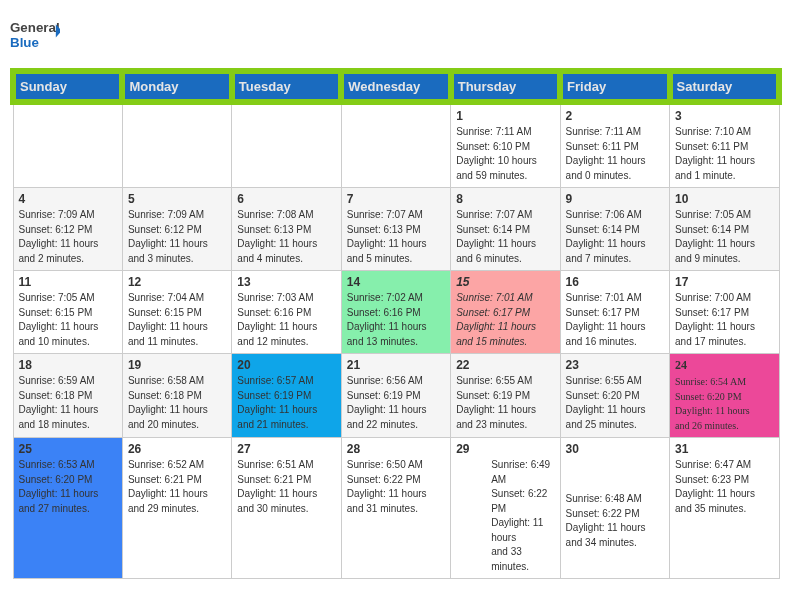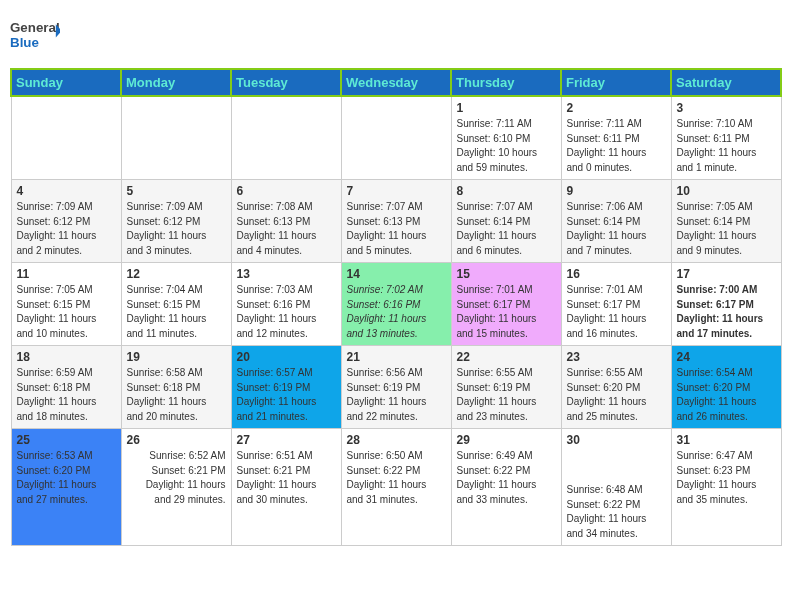--- a/index.html
+++ b/index.html
@@ -33,26 +33,26 @@
       font-size: 15px;
       color: #555;
     }
     table {
       width: 100%;
       border-collapse: collapse;
       table-layout: fixed;
     }
     th {
       background-color: #1a6bbf;
-      color: #5eead4;
+      color: #e5e5e5;
       padding: 5px 4px;
       font-size: 13px;
       font-weight: bold;
       text-align: left;
-      border: 2px solid #84cc16;
+      border: 6px solid #84cc16;
     }
     td {
       vertical-align: top;
       border: 1px solid #ccc;
       padding: 4px 5px;
       font-size: 10.5px;
       color: #333;
       height: 80px;
       background: #fff;
     }
@@ -202,42 +202,42 @@
         </td>
         <td style="background: rgb(255, 255, 255);">
           <span class="day-num">13</span>
           <div class="day-info" style="white-space: pre-line;">Sunrise: 7:03 AM
 Sunset: 6:16 PM
 Daylight: 11 hours
 and 12 minutes.</div>
         </td>
         <td style="background: #86efac;">
           <span class="day-num">14</span>
-          <div class="day-info" style="white-space: pre-line; font-style: italic;">Sunrise: 7:02 AM
+          <div class="day-info" style="white-space: pre-line;">Sunrise: 7:02 AM
 Sunset: 6:16 PM
 Daylight: 11 hours
 and 13 minutes.</div>
         </td>
-        <td style="background: #f0abfc;">
+        <td style="background: #fca5a5; font-style: italic;">
           <span class="day-num">15</span>
           <div class="day-info" style="white-space: pre-line;">Sunrise: 7:01 AM
 Sunset: 6:17 PM
 Daylight: 11 hours
 and 15 minutes.</div>
         </td>
         <td style="background: rgb(255, 255, 255);">
           <span class="day-num">16</span>
           <div class="day-info" style="white-space: pre-line;">Sunrise: 7:01 AM
 Sunset: 6:17 PM
 Daylight: 11 hours
 and 16 minutes.</div>
         </td>
         <td style="background: rgb(255, 255, 255);">
           <span class="day-num">17</span>
-          <div class="day-info" style="white-space: pre-line; font-weight: bold;">Sunrise: 7:00 AM
+          <div class="day-info" style="white-space: pre-line;">Sunrise: 7:00 AM
 Sunset: 6:17 PM
 Daylight: 11 hours
 and 17 minutes.</div>
         </td>
       </tr>
       <tr>
         <td style="background: rgb(245, 245, 245);">
           <span class="day-num">18</span>
           <div class="day-info" style="white-space: pre-line;">Sunrise: 6:59 AM
 Sunset: 6:18 PM
@@ -272,60 +272,60 @@
 Daylight: 11 hours
 and 23 minutes.</div>
         </td>
         <td style="background: rgb(245, 245, 245);">
           <span class="day-num">23</span>
           <div class="day-info" style="white-space: pre-line;">Sunrise: 6:55 AM
 Sunset: 6:20 PM
 Daylight: 11 hours
 and 25 minutes.</div>
         </td>
-        <td style="background: #0ea5e9;">
+        <td style="background: #ec4899; font-family: Liberation Serif, serif;">
           <span class="day-num">24</span>
           <div class="day-info" style="white-space: pre-line;">Sunrise: 6:54 AM
 Sunset: 6:20 PM
 Daylight: 11 hours
 and 26 minutes.</div>
         </td>
       </tr>
       <tr>
         <td style="background: #3b82f6;">
           <span class="day-num">25</span>
           <div class="day-info" style="white-space: pre-line;">Sunrise: 6:53 AM
 Sunset: 6:20 PM
 Daylight: 11 hours
 and 27 minutes.</div>
         </td>
         <td style="background: rgb(255, 255, 255);">
           <span class="day-num">26</span>
-          <div class="day-info" style="white-space: pre-line; text-align: right;">Sunrise: 6:52 AM
+          <div class="day-info" style="white-space: pre-line;">Sunrise: 6:52 AM
 Sunset: 6:21 PM
 Daylight: 11 hours
 and 29 minutes.</div>
         </td>
         <td style="background: rgb(255, 255, 255);">
           <span class="day-num">27</span>
           <div class="day-info" style="white-space: pre-line;">Sunrise: 6:51 AM
 Sunset: 6:21 PM
 Daylight: 11 hours
 and 30 minutes.</div>
         </td>
         <td style="background: rgb(255, 255, 255); margin-left: 29px;">
           <span class="day-num">28</span>
           <div class="day-info" style="white-space: pre-line;">Sunrise: 6:50 AM
 Sunset: 6:22 PM
 Daylight: 11 hours
 and 31 minutes.</div>
         </td>
         <td style="background: rgb(255, 255, 255);">
           <span class="day-num">29</span>
-          <div class="day-info" style="white-space: pre-line;">Sunrise: 6:49 AM
+          <div class="day-info" style="white-space: pre-line; margin-left: 35px;">Sunrise: 6:49 AM
 Sunset: 6:22 PM
 Daylight: 11 hours
 and 33 minutes.</div>
         </td>
         <td style="background: rgb(255, 255, 255);">
           <span class="day-num">30</span>
           <div class="day-info" style="white-space: pre-line; margin-top: 36px;">Sunrise: 6:48 AM
 Sunset: 6:22 PM
 Daylight: 11 hours
 and 34 minutes.</div>

